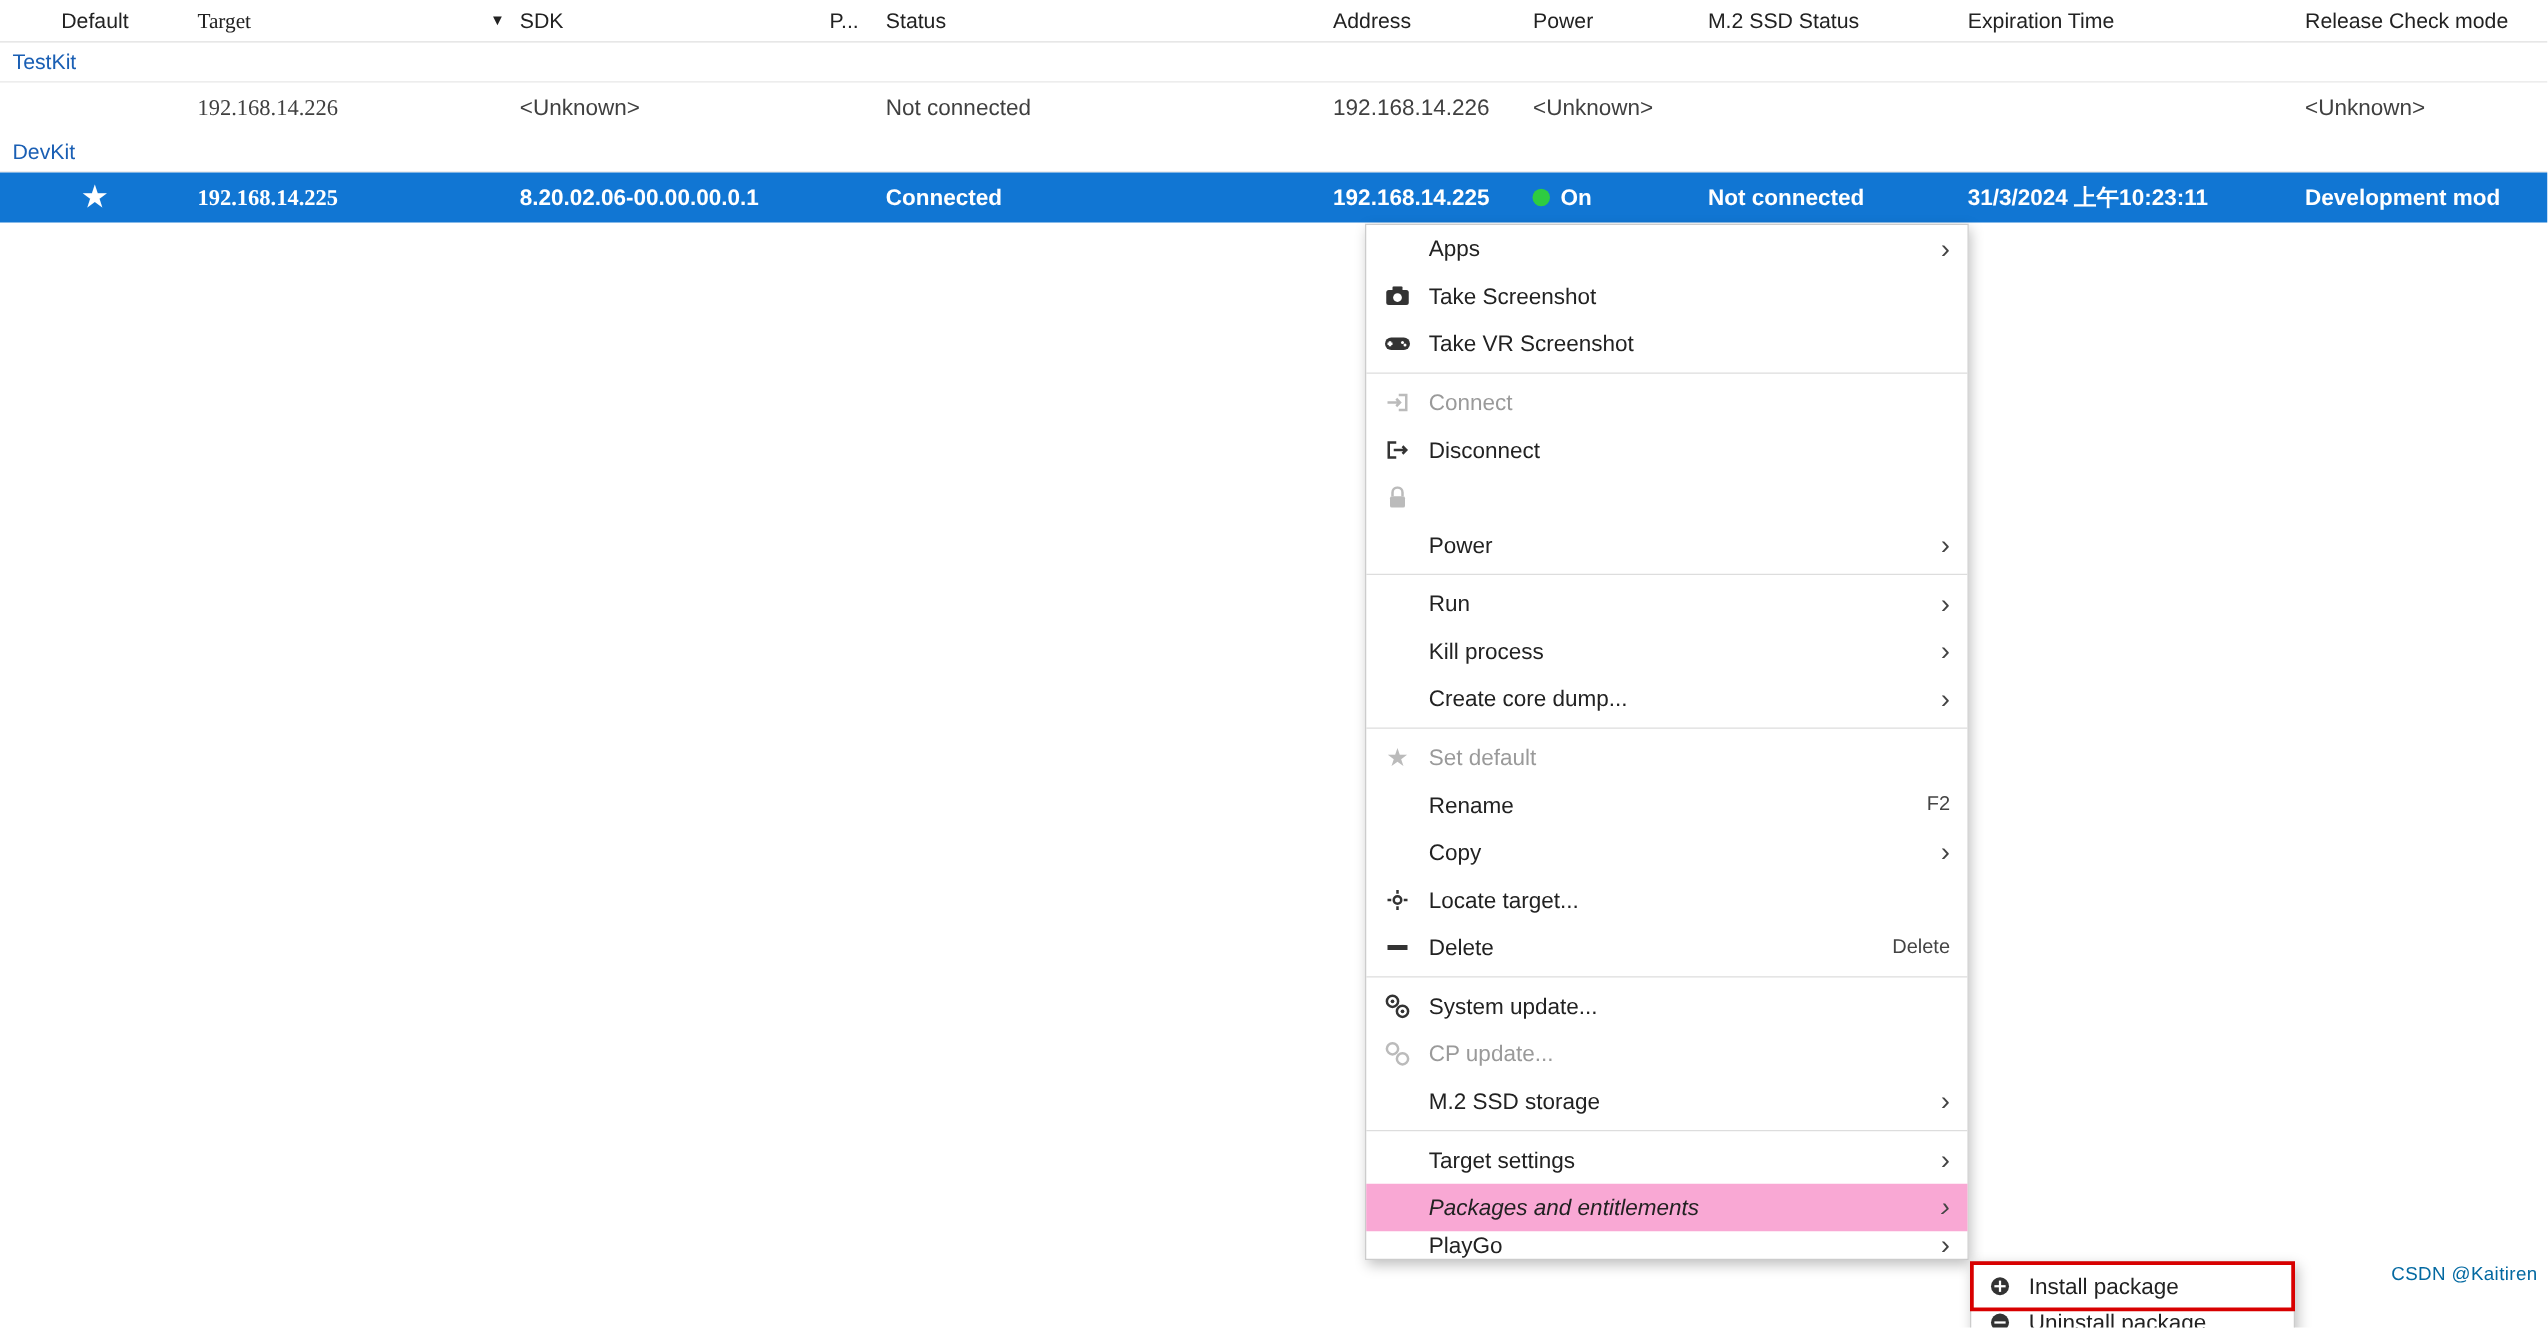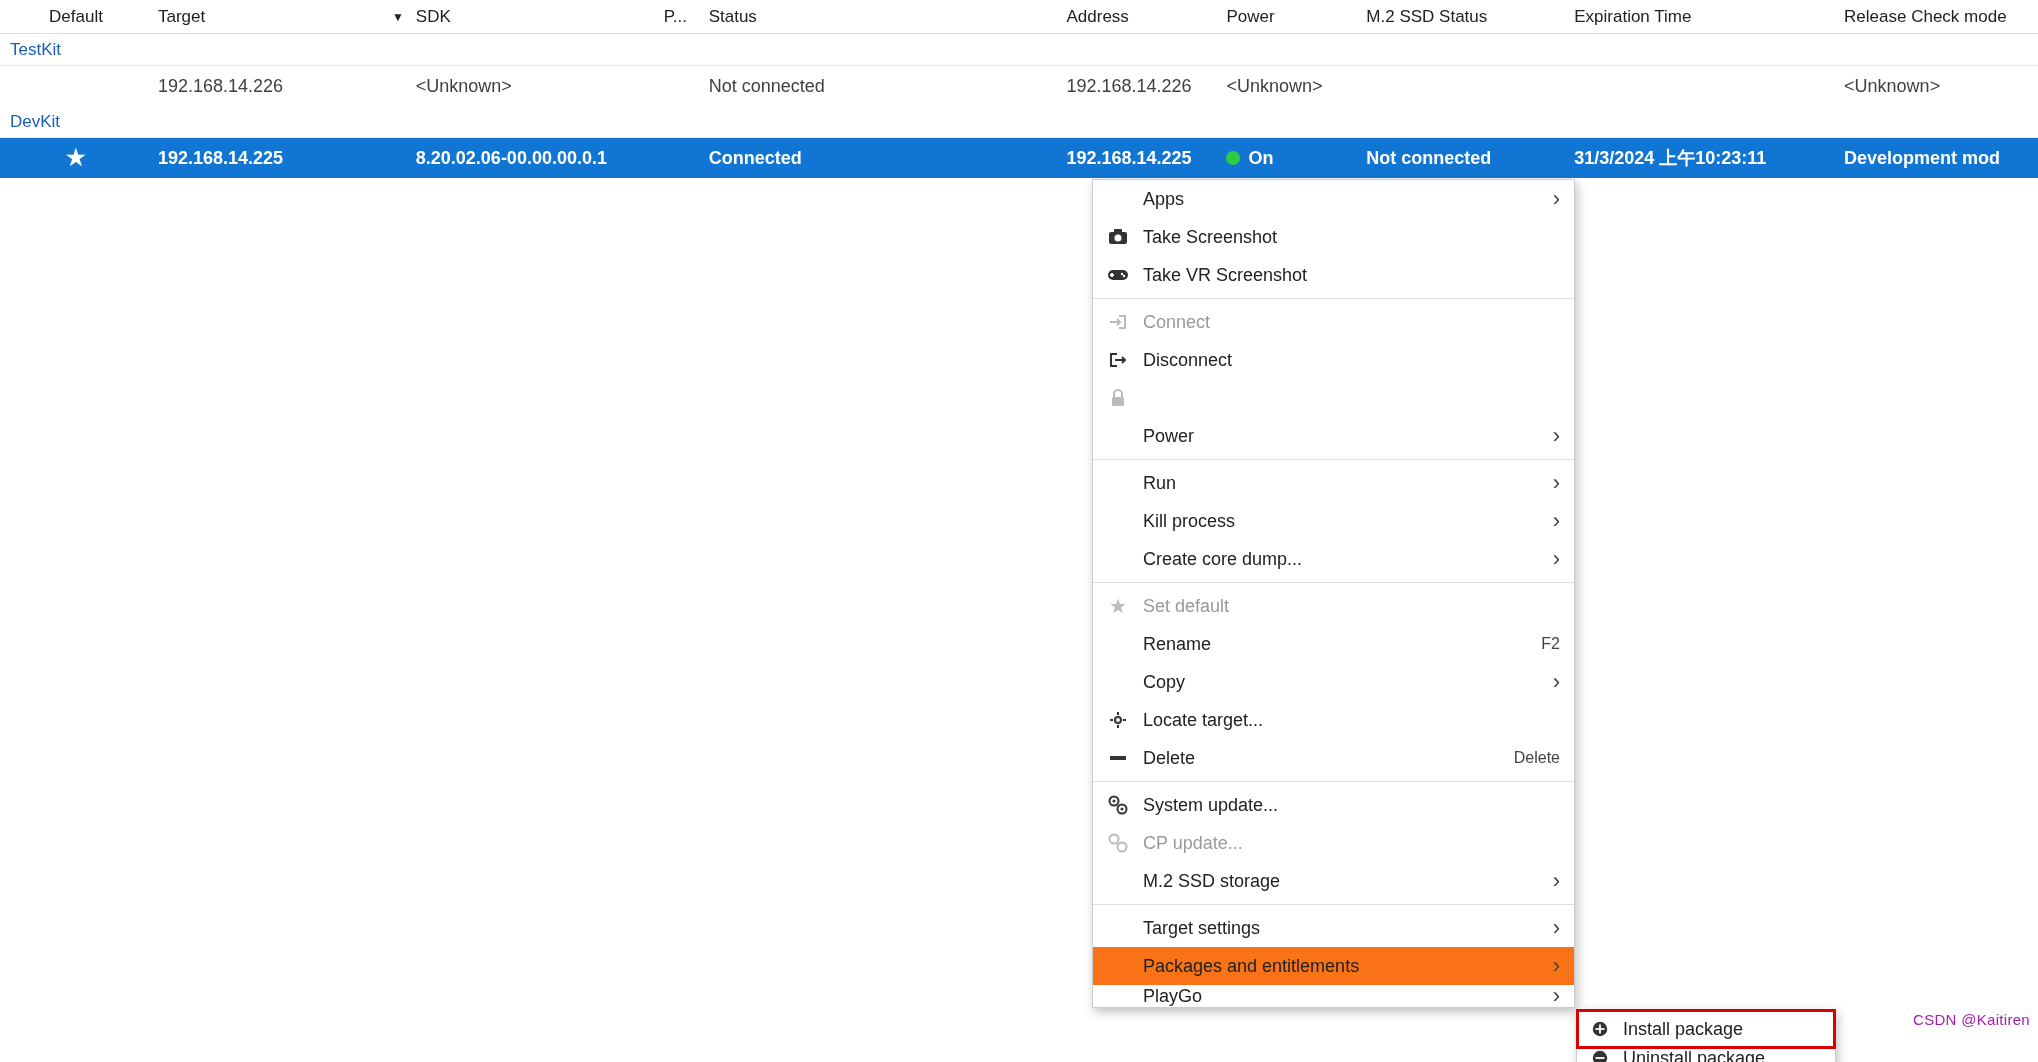--- a/index.html
+++ b/index.html
@@ -53,21 +53,21 @@
     font-weight: 600;
   }
   .cell {
     padding: 0 6px;
     display: flex;
     align-items: center;
     white-space: nowrap;
     overflow: hidden;
   }
   .col-default { width: 152px; justify-content: center; }
-  .col-target  { width: 258px; }
+  .col-target  { width: 258px; font-family: Liberation Serif, serif; }
   .col-sdk     { width: 248px; }
   .col-p       { width: 45px;  }
   .col-status  { width: 358px; }
   .col-address { width: 160px; }
   .col-power   { width: 140px; }
   .col-m2      { width: 208px; }
   .col-exp     { width: 270px; }
   .col-mode    { width: 200px; }
   .star { color:#fff; font-size:22px; }
   .dot-on {
@@ -87,21 +87,21 @@
     color: #222;
   }
   .ctx-item {
     display: flex;
     align-items: center;
     height: 38px;
     padding: 0 14px 0 0;
     justify-content: space-between;
   }
   .ctx-item.disabled { color: #9a9a9a; }
-  .ctx-item.highlight { background: #f97316; }
+  .ctx-item.highlight { background: #f9a8d4; font-style: italic; }
   .ctx-icon {
     width: 50px;
     display: flex;
     justify-content: center;
     align-items: center;
     font-size: 18px;
     color: #444;
   }
   .ctx-item.disabled .ctx-icon { color:#bbb; }
   .ctx-label { flex: 1; }
@@ -119,21 +119,21 @@
   }
   .sub-item {
     display:flex; align-items:center;
     height:38px; padding:0 10px 0 0;
   }
   .sub-icon { width:46px; display:flex; justify-content:center; align-items:center; font-size:18px; }
   .sub-item.boxed { outline:3px solid #d80000; outline-offset:-2px; }
   
   .wm {
     position:absolute; right:8px; bottom:34px;
-    color:#a21caf; font-size:15px; letter-spacing:.3px;
+    color:#0369a1; font-size:15px; letter-spacing:.3px;
   }
 </style>
 </head>
 <body>
 
 <div class="grid">
 
   <div class="header-row">
     <div class="hcell col-default">
         <span>Default</span>

